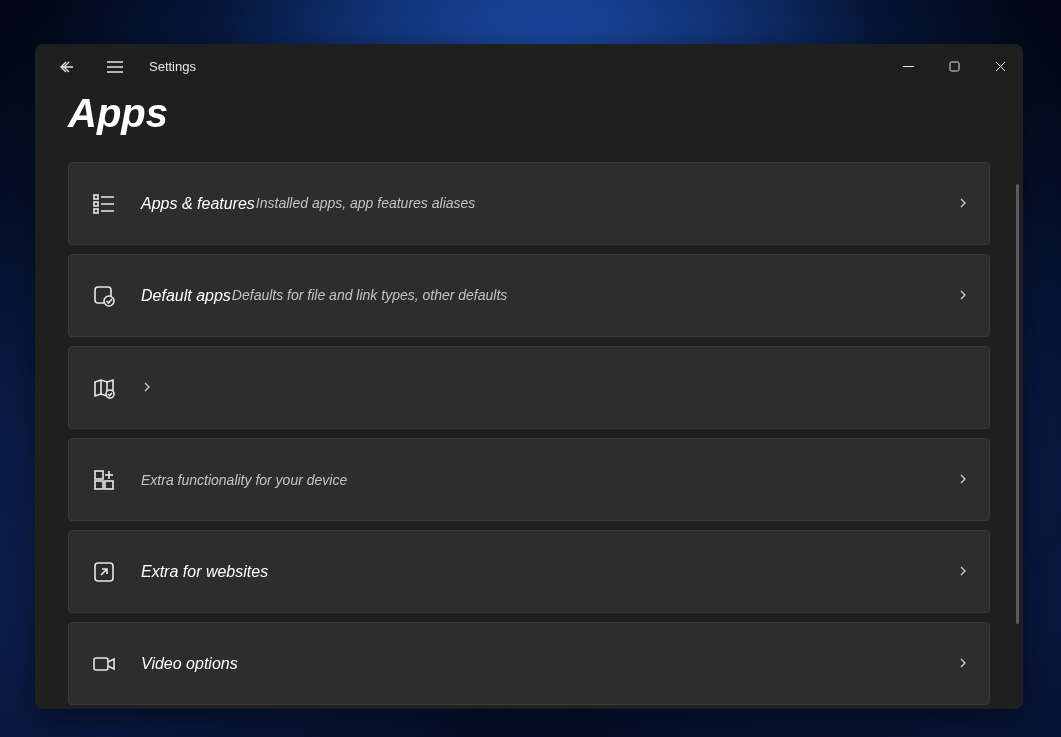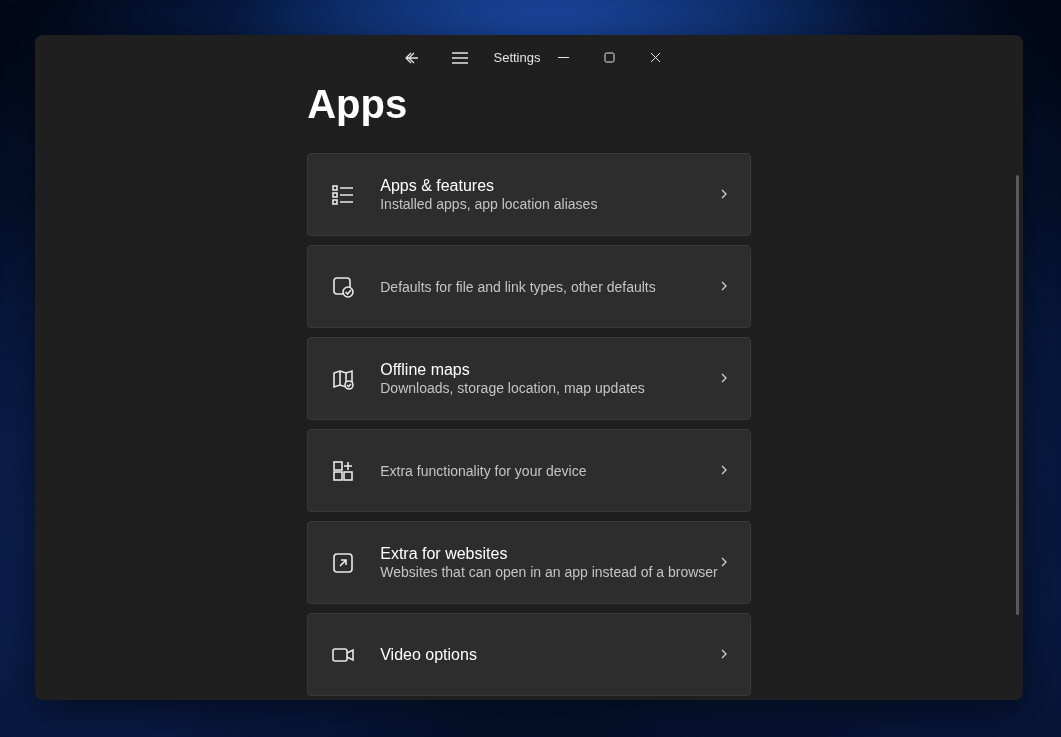--- a/index.html
+++ b/index.html
@@ -15,30 +15,29 @@
       position: absolute;
       inset: 0;
       background:
         radial-gradient(circle at 52% 15%, rgba(50,120,255,0.5) 0%, transparent 40%),
         radial-gradient(circle at 10% 80%, rgba(30,80,200,0.4) 0%, transparent 35%),
         radial-gradient(circle at 90% 80%, rgba(30,80,200,0.3) 0%, transparent 35%);
     }
     .window {
       position: absolute;
       left: 35px;
-      top: 35px;
+      top: 44px;
       width: 988px;
       height: 665px;
       background: #1f1f1f;
       border-radius: 8px;
       box-shadow: 0 10px 40px rgba(0,0,0,0.6);
       display: flex;
       flex-direction: column;
       overflow: hidden;
-      align-items: center;
     }
     .titlebar {
       height: 45px;
       display: flex;
       align-items: center;
       justify-content: space-between;
       padding-left: 12px;
     }
     .titlebar-left {
       display: flex;
@@ -74,20 +73,21 @@
       color: #e4e4e4;
       cursor: pointer;
       font-size: 12px;
     }
     .win-ctrl svg { width: 11px; height: 11px; }
     .page {
       flex: 1;
       padding: 0 33px 16px 33px;
       overflow: hidden;
       position: relative;
+      font-style: italic;
     }
     .page-title {
       font-size: 40px;
       font-weight: 600;
       color: #ffffff;
       margin: 2px 0 26px 0;
     }
     .items { display: flex; flex-direction: column; gap: 9px; }
     .item {
       background: #2d2d2d;
@@ -102,21 +102,21 @@
     .item-icon {
       width: 30px;
       height: 30px;
       display: flex;
       align-items: center;
       justify-content: center;
       margin-right: 22px;
       color: #e8e8e8;
     }
     .item-icon svg { width: 24px; height: 24px; }
-    .item-text { flex: 1; display: flex; flex-direction: column; gap: 1px; }
+    .item-text { flex: 1; display: flex; flex-direction: row; gap: 1px; }
     .item-title { font-size: 16px; font-weight: 400; color: #ffffff; }
     .item-subtitle { font-size: 14px; color: #c4c4c4; font-weight: 300; }
     .chevron { color: #cfcfcf; }
     .chevron svg { width: 12px; height: 12px; }
     .scrollbar {
       position: absolute;
       right: 4px;
       top: 140px;
       width: 3px;
       height: 440px;
@@ -180,61 +180,58 @@
             <rect x="2" y="3" width="4" height="4"></rect>
               <line x1="9" y1="5" x2="22" y2="5"></line>
             <rect x="2" y="10" width="4" height="4"></rect>
               <line x1="9" y1="12" x2="22" y2="12"></line>
             <rect x="2" y="17" width="4" height="4"></rect>
               <line x1="9" y1="19" x2="22" y2="19"></line>
           </svg>
         </div>
         <div class="item-text">
           <span class="item-title">Apps &amp; features</span>
-          <span class="item-subtitle">Installed apps, app location aliases</span>
+          <span class="item-subtitle">Installed apps, app features aliases</span>
         </div>
         <div class="chevron">
           <svg viewBox="0 0 12 12" fill="none" stroke="currentColor" stroke-width="1.3">
               <path d="M4 2 L8 6 L4 10"></path>
             </svg>
         </div>
       </div>
 
       <div class="item">
         <div class="item-icon">
           <svg viewBox="0 0 24 24" fill="none" stroke="currentColor" stroke-width="1.6">
             <rect x="3" y="3" width="16" height="16" rx="3"></rect>
             <circle cx="17" cy="17" r="5" fill="#2d2d2d"></circle>
             <path d="M14.5 17 L16.5 19 L20 15"></path>
           </svg>
         </div>
         <div class="item-text">
+          <span class="item-title">Default apps</span>
           <span class="item-subtitle">Defaults for file and link types, other defaults</span>
         </div>
         <div class="chevron">
           <svg viewBox="0 0 12 12" fill="none" stroke="currentColor" stroke-width="1.3">
               <path d="M4 2 L8 6 L4 10"></path>
             </svg>
         </div>
       </div>
 
       <div class="item">
         <div class="item-icon">
           <svg viewBox="0 0 24 24" fill="none" stroke="currentColor" stroke-width="1.6">
             <path d="M3 6 L9 4 L15 6 L21 4 V18 L15 20 L9 18 L3 20 Z"></path>
             <line x1="9" y1="4" x2="9" y2="18"></line>
               <line x1="15" y1="6" x2="15" y2="20"></line>
             <circle cx="18" cy="18" r="4" fill="#2d2d2d"></circle>
             <path d="M16 18 L17.5 19.5 L20 17"></path>
           </svg>
         </div>
-        <div class="item-text">
-          <span class="item-title">Offline maps</span>
-          <span class="item-subtitle">Downloads, storage location, map updates</span>
-        </div>
         <div class="chevron">
           <svg viewBox="0 0 12 12" fill="none" stroke="currentColor" stroke-width="1.3">
               <path d="M4 2 L8 6 L4 10"></path>
             </svg>
         </div>
       </div>
 
       <div class="item">
         <div class="item-icon">
           <svg viewBox="0 0 24 24" fill="none" stroke="currentColor" stroke-width="1.6">
@@ -257,21 +254,20 @@
 
       <div class="item">
         <div class="item-icon">
           <svg viewBox="0 0 24 24" fill="none" stroke="currentColor" stroke-width="1.6">
             <rect x="3" y="3" width="18" height="18" rx="3"></rect>
             <path d="M9 15 L15 9 M10 9 H15 V14"></path>
           </svg>
         </div>
         <div class="item-text">
           <span class="item-title">Extra for websites</span>
-          <span class="item-subtitle">Websites that can open in an app instead of a browser</span>
         </div>
         <div class="chevron">
           <svg viewBox="0 0 12 12" fill="none" stroke="currentColor" stroke-width="1.3">
               <path d="M4 2 L8 6 L4 10"></path>
             </svg>
         </div>
       </div>
 
       <div class="item">
         <div class="item-icon">

